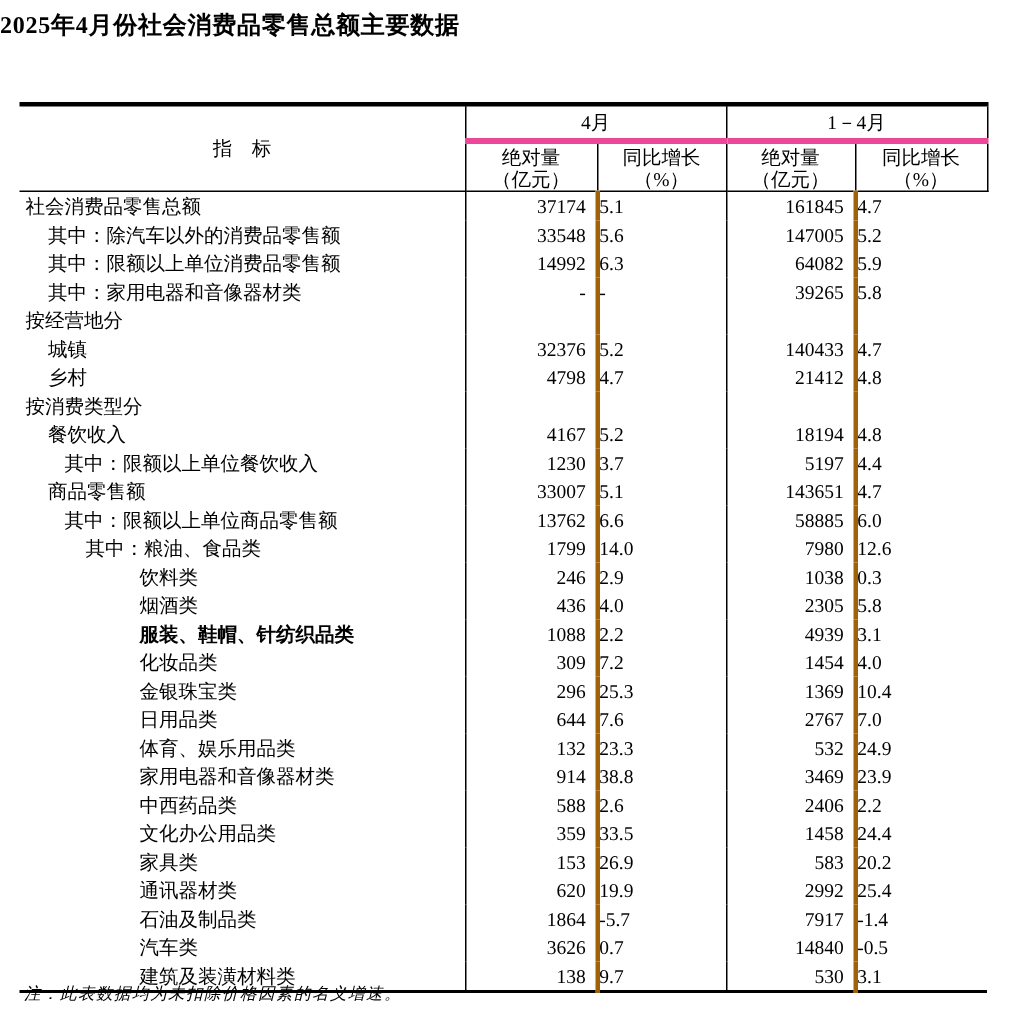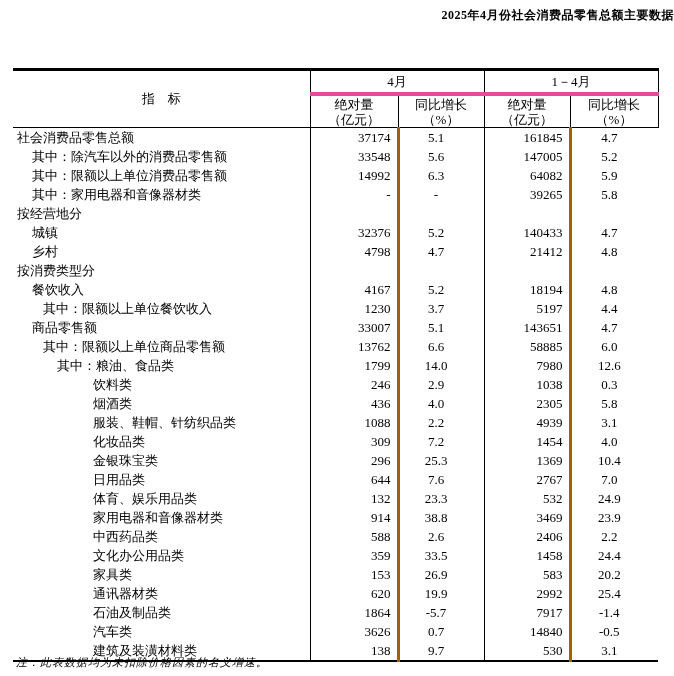--- a/index.html
+++ b/index.html
@@ -9,22 +9,22 @@
     height: 676px;
     background: #ffffff;
     color: #000000;
     font-family: "Liberation Serif", "DejaVu Serif", serif;
     overflow: hidden;
     position: relative;
   }
   .page-title {
     position: absolute;
     left: 0; right: 0; top: 7px;
-    text-align: right;
-    font-size: 12px;
+    text-align: left;
+    font-size: 16px;
     font-weight: bold;
     letter-spacing: 0.5px;
   }
   table.data-table {
     position: absolute;
     left: 13px;
     top: 68px;
     width: 645px;
     border-collapse: collapse;
     table-layout: fixed;
@@ -70,21 +70,21 @@
   td.c-ind {
     border-right: 1px solid #000;
     text-align: left;
   }
   td.c-abs {
     border-right: 3px solid #a16207;
     text-align: right;
     padding-right: 6px;
   }
   td.c-pct {
-    text-align: center;
+    text-align: left;
     padding-right: 11px;
   }
   td.c-pct.mid {
     border-right: 1px solid #000;
   }
   .footnote {
     position: absolute;
     left: 16px;
     top: 655px;
     font-size: 11px;
@@ -230,21 +230,21 @@
     <td class="c-pct">0.3</td>
   </tr>
       <tr>
     <td class="c-ind" style="padding-left: 80px;">烟酒类</td>
     <td class="c-abs">436</td>
     <td class="c-pct mid">4.0</td>
     <td class="c-abs">2305</td>
     <td class="c-pct">5.8</td>
   </tr>
       <tr>
-    <td class="c-ind" style="padding-left: 80px;">服装、鞋帽、针纺织品类</td>
+    <td class="c-ind" style="padding-left: 80px; font-weight: bold;">服装、鞋帽、针纺织品类</td>
     <td class="c-abs">1088</td>
     <td class="c-pct mid">2.2</td>
     <td class="c-abs">4939</td>
     <td class="c-pct">3.1</td>
   </tr>
       <tr>
     <td class="c-ind" style="padding-left: 80px; margin-top: 20px;">化妆品类</td>
     <td class="c-abs">309</td>
     <td class="c-pct mid">7.2</td>
     <td class="c-abs">1454</td>

